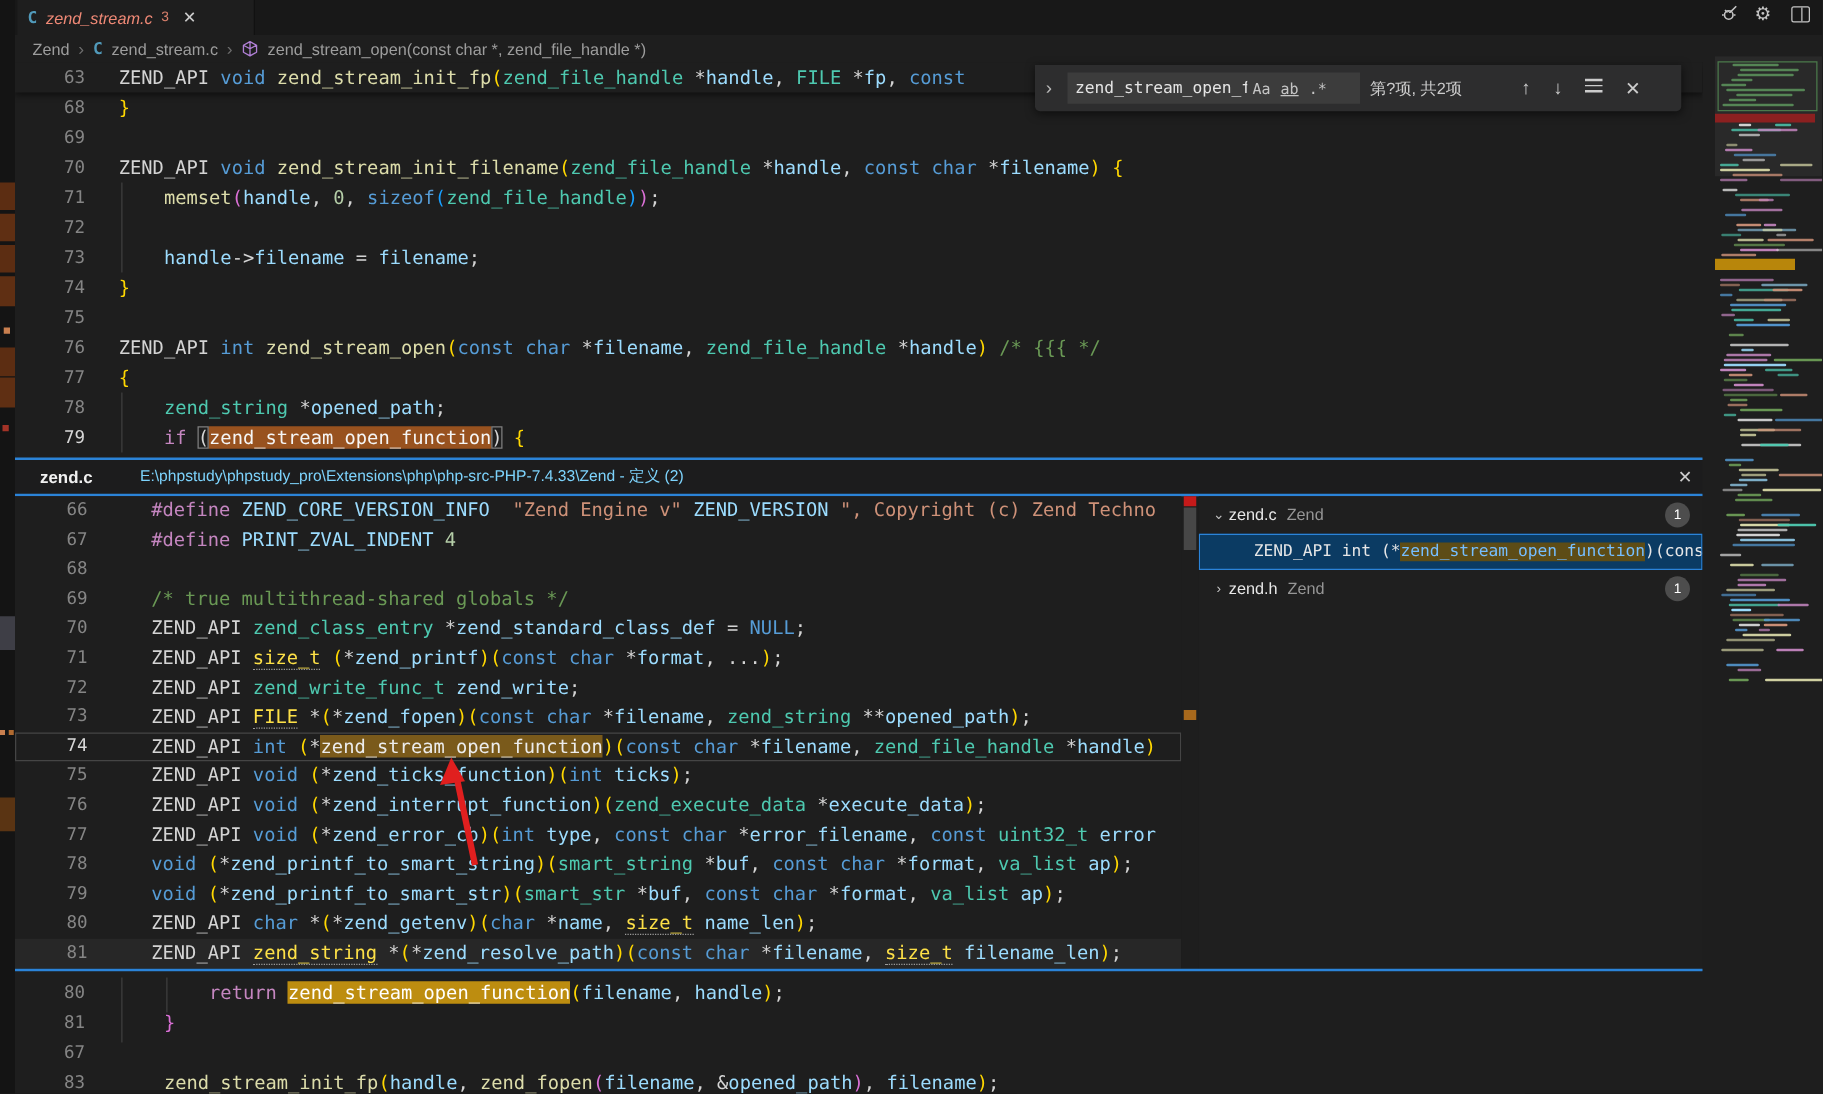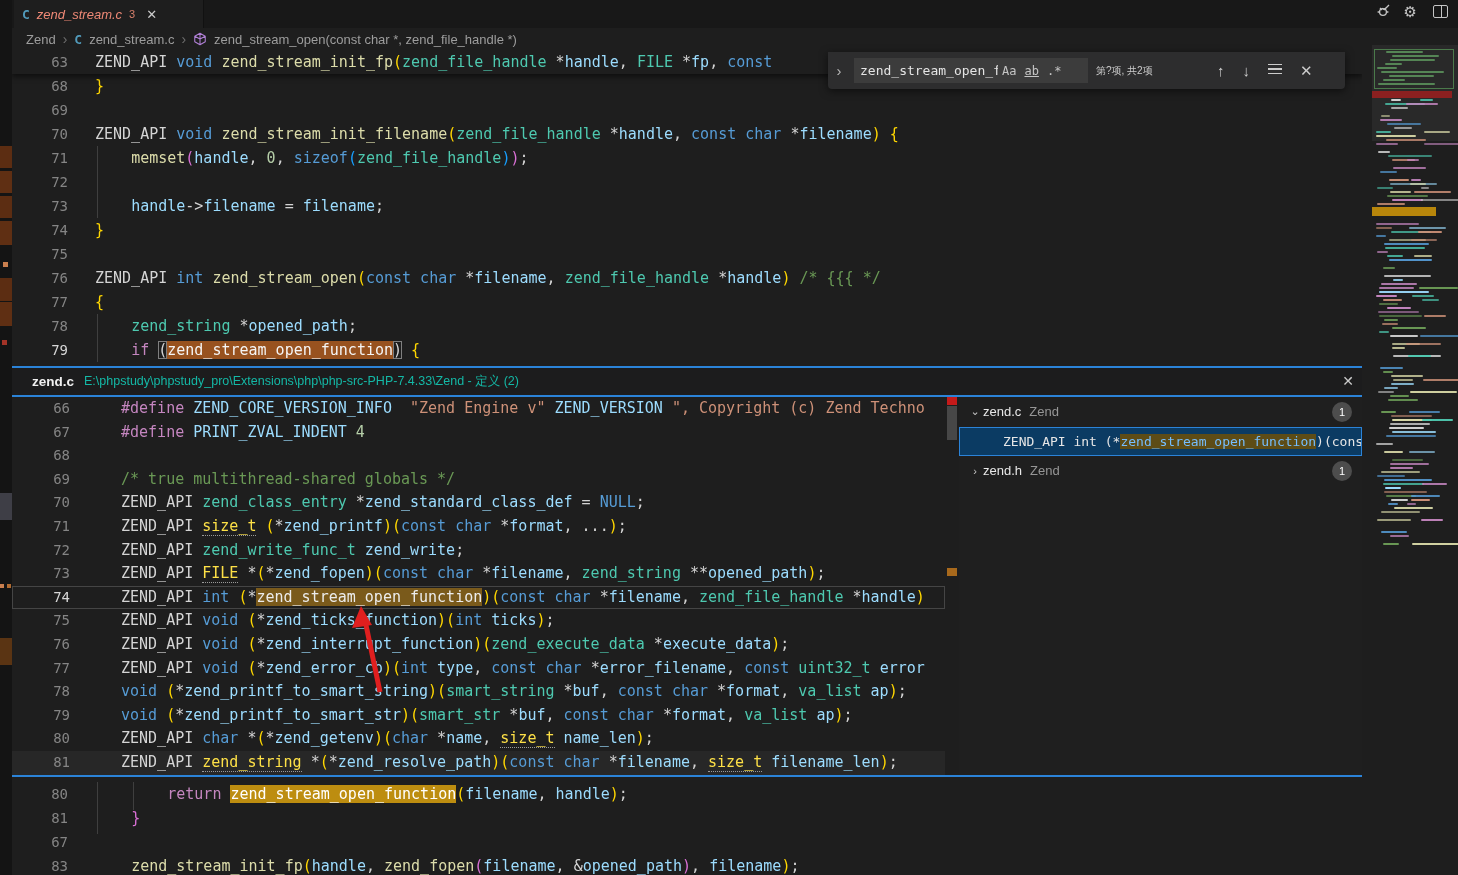--- a/index.html
+++ b/index.html
@@ -57,32 +57,32 @@
   
   #find{position:absolute;left:828px;top:52px;width:517px;height:37px;background:#2d2d2e;
         box-shadow:0 2px 8px rgba(0,0,0,.55);display:flex;align-items:center;gap:8px;
         padding:0 6px 0 4px;box-sizing:border-box;z-index:40;border-bottom-left-radius:4px;border-bottom-right-radius:4px;}
   #find-toggle{color:#b9b9b9;font-size:15px;width:14px;text-align:center;cursor:pointer;}
   #find-input-box{background:#3c3c3c;height:25px;display:flex;align-items:center;padding:0 4px 0 6px;width:224px;}
   #find-input{background:transparent;border:none;outline:none;color:#e4e4e4;width:138px;
               font-family:"DejaVu Sans Mono",monospace;font-size:13px;padding:0;}
   .find-opt{color:#c5c5c5;font-size:12px;padding:1px 4px;border-radius:3px;cursor:pointer;font-family:"DejaVu Sans Mono",monospace;}
   .find-opt.word{text-decoration:underline;}
-  #find-results{color:#cccccc;font-size:10px;white-space:nowrap;min-width:108px;}
+  #find-results{color:#cccccc;font-size:13px;white-space:nowrap;min-width:108px;}
   .find-btn{color:#cccccc;font-size:15px;padding:2px 5px;cursor:pointer;}
   .sel-find-icon{display:inline-block;width:14px;}
   .sel-find-icon div{height:1.6px;background:#cccccc;margin:3px 0;}
 
   
   #peek{position:absolute;left:12px;top:366px;width:1350px;height:411px;z-index:25;background:#1e1e1e;}
   .peek-border{position:absolute;left:0;width:100%;height:2px;background:#2b83d8;}
   #peek-header{position:absolute;left:0;top:2px;width:100%;height:27px;background:#1c1c1d;
                display:flex;align-items:center;gap:10px;padding-left:20px;box-sizing:border-box;}
   #peek-title{color:#f0f0f0;font-size:13.5px;font-weight:bold;}
-  #peek-path{color:#14b8a6;font-size:12.5px;white-space:nowrap;}
+  #peek-path{color:#7dd3fc;font-size:12.5px;white-space:nowrap;margin-left:28px;}
   #peek-close{position:absolute;right:8px;top:5px;color:#cccccc;font-size:14px;cursor:pointer;}
   #peek-editor{left:0;top:31px;width:933px;height:378px;position:absolute;overflow:hidden;background:#1e1e1e;white-space:nowrap;}
   #peek-editor .lrow{height:23.6px;line-height:23.6px;gap:16px;}
   #peek-editor .lrow .ln{width:58px;flex:0 0 58px;}
   #peek-editor .lrow .lcode{padding-left:35px;}
   #peek-scroll{position:absolute;left:933px;top:31px;width:14px;height:378px;}
   #peek-scroll .marker-red{position:absolute;left:2px;top:0;width:10px;height:8px;background:#c51a1a;}
   #peek-scroll .slider{position:absolute;left:2px;top:9px;width:10px;height:34px;background:rgba(150,150,150,.35);}
   #peek-scroll .marker-orange{position:absolute;left:2px;top:171px;width:10px;height:8px;background:#a8691c;}
   #peek-refs{position:absolute;left:947px;top:31px;right:0;height:378px;background:#1f1f1f;overflow:hidden;}

